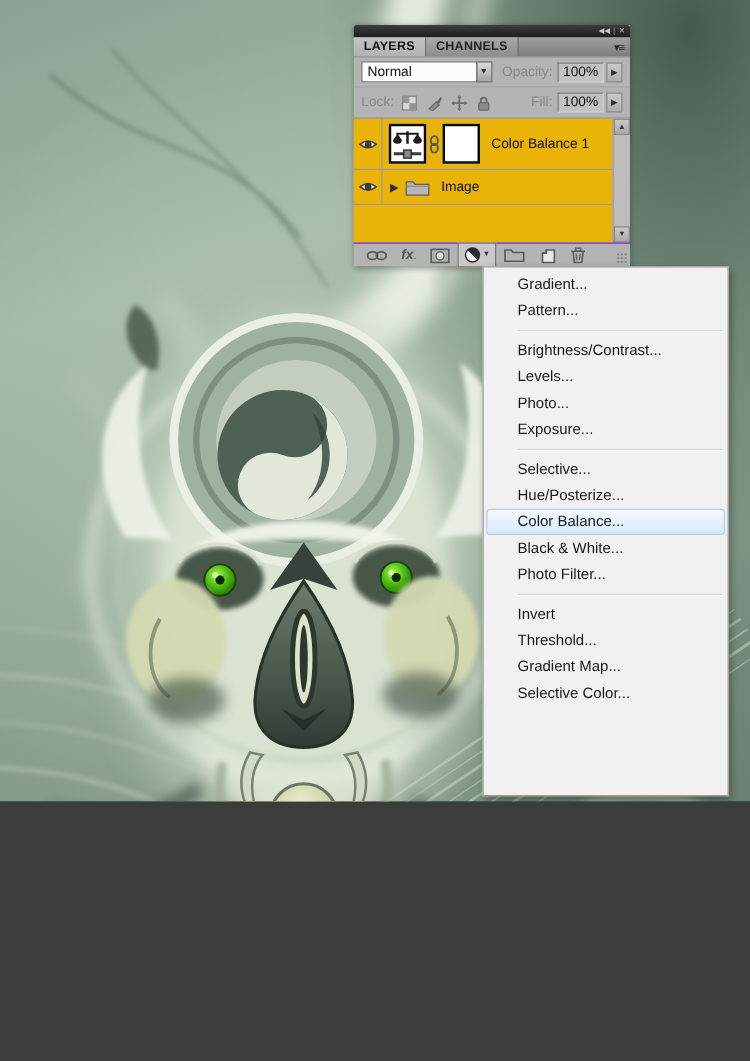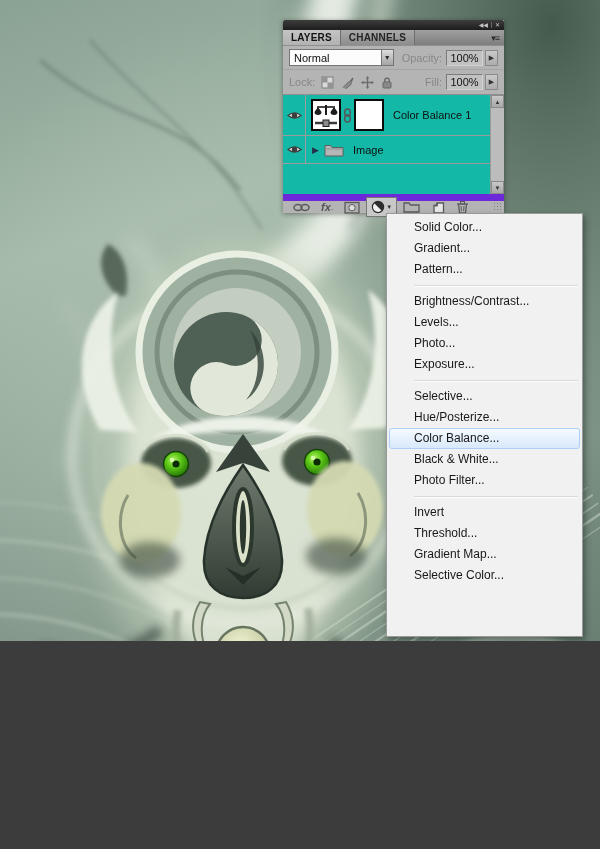--- a/index.html
+++ b/index.html
@@ -35,40 +35,40 @@
   .valbox{width:37px;height:16px;margin-left:4px;background:#c1c1c1;
     border:1px solid;border-color:#7c7c7c #d2d2d2 #d2d2d2 #7c7c7c;box-sizing:border-box;
     display:flex;align-items:center;justify-content:center;color:#111;}
   .spin{width:13px;height:16px;margin-left:2px;border:1px solid #8a8a8a;box-sizing:border-box;
     background:linear-gradient(#c9c9c9,#adadad);display:flex;align-items:center;justify-content:center;
     font-size:7px;color:#333;}
   .right-group{margin-left:auto;display:flex;align-items:center;}
   .lockicons{display:flex;align-items:center;gap:7px;margin-left:6px;}
   .lockicons svg{display:block;}
 
-  .p-list{height:99px;position:relative;background:#14b8a6;}
+  .p-list{height:99px;position:relative;background:#eab308;}
   .layer-row{display:flex;align-items:center;border-bottom:1px solid #9b9b9b;position:relative;
     padding-right:15px;}
   .layer-row.r1{height:40px;}
   .layer-row.r2{height:27px;}
   .eye-cell{width:22px;align-self:stretch;border-right:1px solid #9b9b9b;
     display:flex;align-items:center;justify-content:center;flex:none;}
   .thumb{width:30px;height:32px;background:#fff;border:2px solid #0c0c0c;box-sizing:border-box;
     margin-left:5px;flex:none;display:flex;align-items:center;justify-content:center;}
   .linkicon{margin:0 2px;flex:none;}
   .lname{margin-left:9px;white-space:nowrap;color:#101010;}
   .caret{margin-left:6px;font-size:9px;color:#24304a;flex:none;}
   .scrollbar{position:absolute;right:0;top:0;width:14px;height:99px;background:#bcbcbc;
     border-left:1px solid #9b9b9b;box-sizing:border-box;}
   .sb-btn{position:absolute;left:0;width:13px;height:13px;background:linear-gradient(#c8c8c8,#a8a8a8);
     border:1px solid #8b8b8b;box-sizing:border-box;display:flex;align-items:center;justify-content:center;
     font-size:6px;color:#333;}
   .sb-up{top:0;} .sb-dn{bottom:0;}
 
-  .p-footer{height:19px;border-top:7px solid #6d28d9;display:flex;align-items:center;
+  .p-footer{height:19px;border-top:1px solid #6d28d9;display:flex;align-items:center;
     padding:0 4px 0 10px;gap:11px;position:relative;box-sizing:border-box;}
   .ftool{display:flex;align-items:center;justify-content:center;height:17px;}
   .fx-label{font-style:italic;font-weight:bold;font-size:11px;color:#565656;line-height:1;}
   .ftool.pressed{background:#c9c9c9;border:1px solid #787878;height:18px;padding:0 4px;margin:0 -5px;}
   .grip{position:absolute;right:2px;bottom:2px;width:9px;height:9px;
     background-image:radial-gradient(#7e7e7e 1px,transparent 1px);background-size:3px 3px;}
 
   
   #adjustment-menu{position:absolute;left:386px;top:213px;width:197px;height:424px;
     background:#f1f1f1;border:1px solid #9a9a9a;box-sizing:border-box;
@@ -388,21 +388,20 @@
           <path d="M2.5,4 L3.5,13 L9.5,13 L10.5,4" fill="none" stroke="#5a5a5a" stroke-width="1.3"></path>
           <line x1="5" y1="6" x2="5.4" y2="11" stroke="#5a5a5a"></line>
           <line x1="8" y1="6" x2="7.6" y2="11" stroke="#5a5a5a"></line>
         </svg>
       </div>
       <div class="grip"></div>
     </div>
   </div>
 
   <div id="adjustment-menu">
-    <div class="m-item">Solid Color...</div>
     <div class="m-item">Gradient...</div>
     <div class="m-item">Pattern...</div>
     <div class="m-sep"></div>
     <div class="m-item">Brightness/Contrast...</div>
     <div class="m-item">Levels...</div>
     <div class="m-item">Photo...</div>
     <div class="m-item">Exposure...</div>
     <div class="m-sep"></div>
     <div class="m-item">Selective...</div>
     <div class="m-item">Hue/Posterize...</div>

